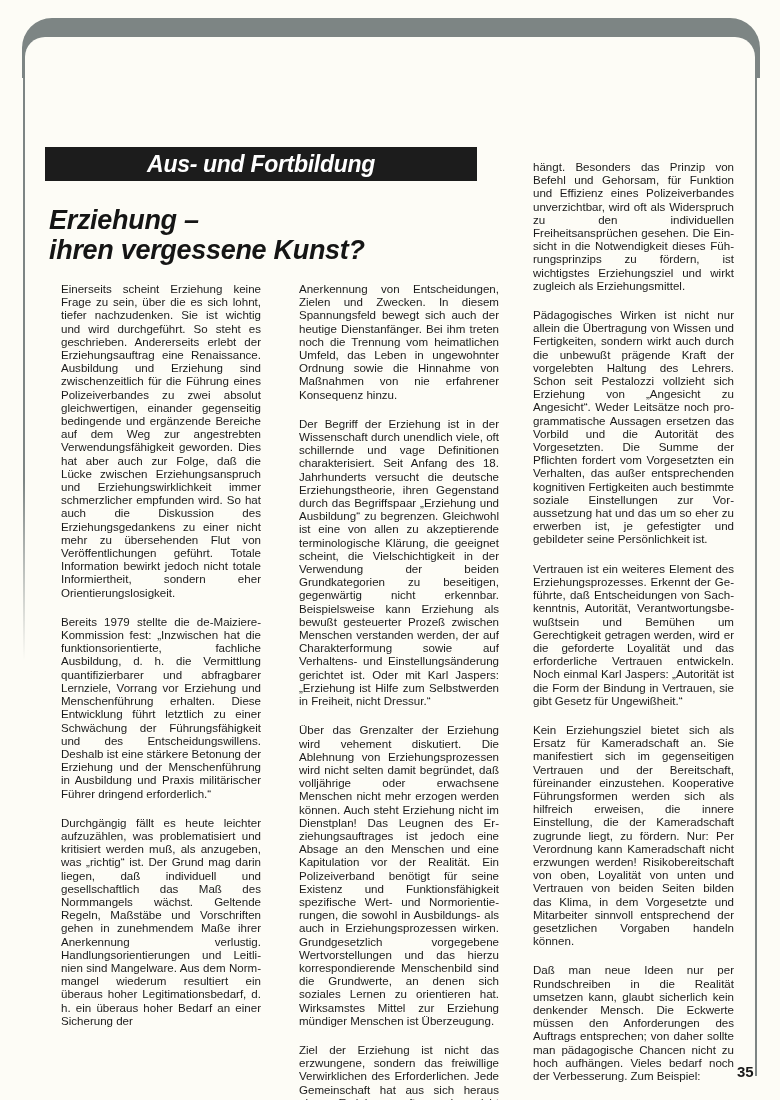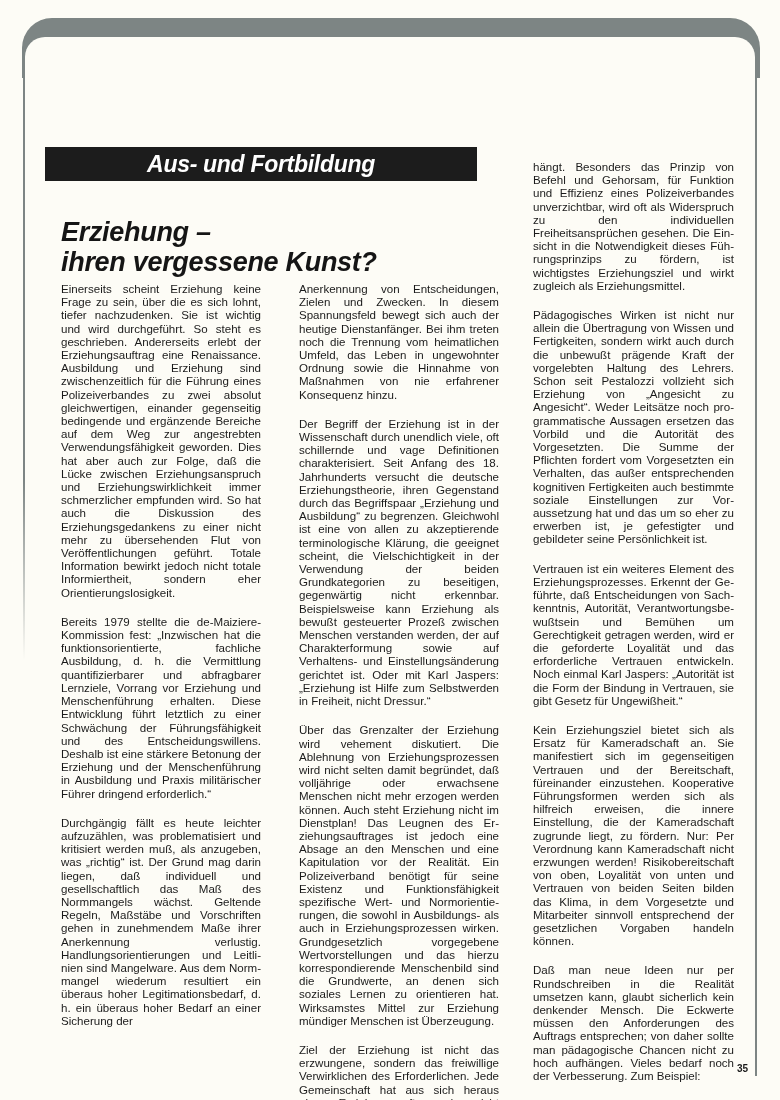--- a/index.html
+++ b/index.html
@@ -31,38 +31,38 @@
     .section-banner {
       position: absolute; left: 45px; top: 147px; width: 432px; height: 34px;
       background: #1c1c1c;
       color: #ffffff; font-weight: bold; font-style: italic;
       font-size: 23px; letter-spacing: -0.3px;
       display: flex; align-items: center; justify-content: center;
     }
     .headline {
       position: absolute; left: 45px; top: 201px; width: 460px;
       font-size: 27px; line-height: 30px; font-weight: bold; font-style: italic;
-      color: #151515; letter-spacing: -0.3px; margin: 16px;
+      color: #151515; letter-spacing: -0.3px; margin: 4px;
     }
     .headline span { display: block; }
     .col {
       position: absolute; top: 267px; width: 232px;
       font-size: 11.55px; line-height: 13.2px; text-align: justify;
       hyphens: manual;
     }
     .col.c1 { left: 45px; }
     .col.c2 { left: 283px; }
     .col.c3 { left: 517px; top: 145px; width: 233px; }
     .col p { margin: 16px; }
     .col ul { margin: 0; padding: 0; list-style: none; }
     .col li { position: relative; padding-left: 14px; }
     .col li::before { content: "\2013"; position: absolute; left: 0; }
     .page-number {
       position: absolute; left: 737px; top: 1063px;
-      font-size: 10px; font-weight: bold;
+      font-size: 15px; font-weight: bold;
     }
   </style>
 </head>
 <body>
 
 <div class="frame-top"></div>
 <div class="frame-inner"></div>
 <div class="frame-left"></div>
 <div class="frame-right"></div>
 

